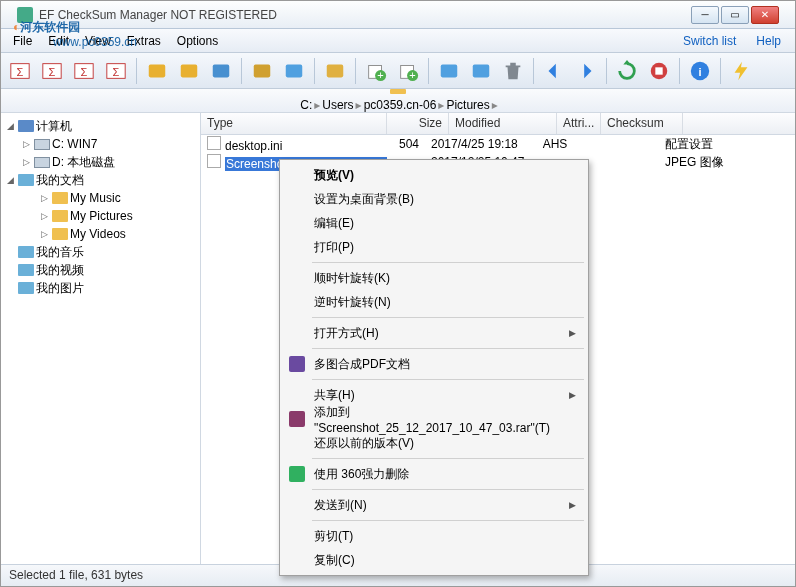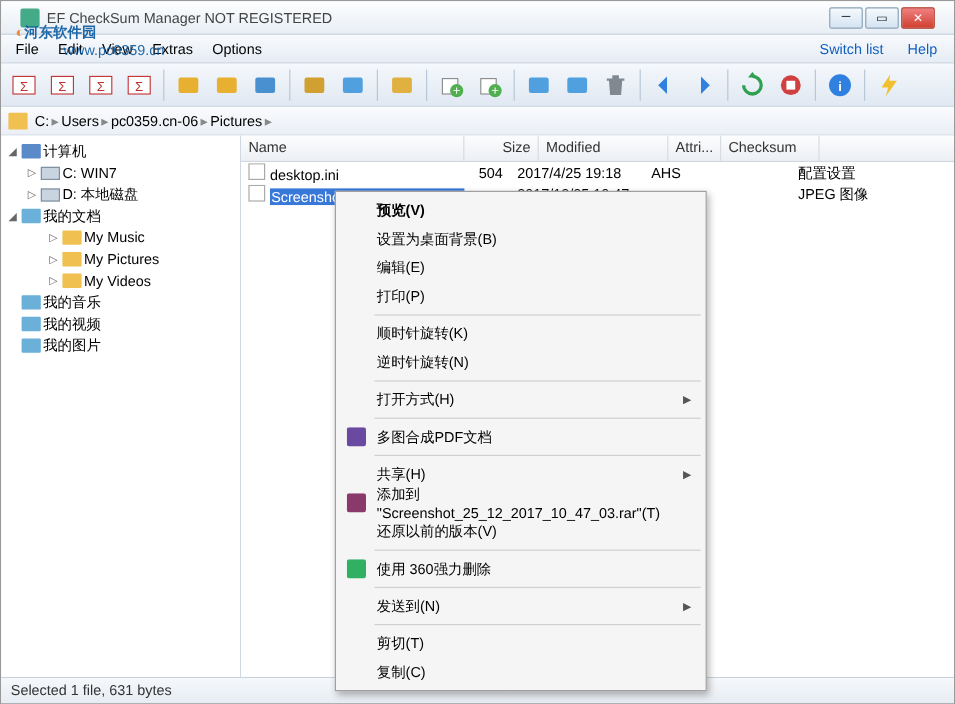--- a/index.html
+++ b/index.html
@@ -25,21 +25,21 @@
 .menubar .spacer { flex: 1; }
 .menubar .link { color: #1060c0; padding: 2px 10px; }
 
 
 .toolbar { height: 36px; background: linear-gradient(#f5f8fc, #e0e8f2); border-bottom: 1px solid #c0ccda; display: flex; align-items: center; padding: 0 4px; gap: 2px; }
 .tb-btn { width: 30px; height: 30px; display: flex; align-items: center; justify-content: center; border-radius: 3px; }
 .tb-sep { width: 1px; height: 26px; background: #b8c7d8; margin: 0 3px; }
 .tb-icon { width: 22px; height: 22px; }
 
 
-.breadcrumb { height: 24px; background: linear-gradient(#fafbfd, #eaeff6); border-bottom: 1px solid #d0d8e2; display: flex; align-items: center; padding: 0 6px; gap: 4px; }
+.breadcrumb { height: 24px; background: linear-gradient(#fafbfd, #eaeff6); border-bottom: 1px solid #d0d8e2; display: flex; align-items: center; padding: 0 6px; gap: 4px; flex-direction: column; }
 .breadcrumb .bc-icon { width: 16px; height: 14px; background: #f0c050; border-radius: 1px; }
 .breadcrumb .crumb { padding: 0 2px; }
 .breadcrumb .sep { color: #888; }
 
 
 .main { display: flex; height: calc(587px - 28px - 24px - 36px - 24px - 22px - 2px); }
 .tree { width: 200px; border-right: 1px solid #d0d8e2; background: #fff; padding: 4px 2px; overflow: auto; }
 .tree-item { display: flex; align-items: center; height: 18px; padding-left: 2px; gap: 2px; }
 .tree-item .expander { width: 11px; height: 11px; font-size: 9px; color: #666; display: inline-flex; align-items: center; justify-content: center; }
 .tree-item.indent1 { padding-left: 18px; }
@@ -285,21 +285,21 @@
       </div>
       <div class="tree-item indent0">
         <span class="expander"></span>
         <span class="folder-ico" style="background: rgb(106, 176, 216);"></span>
         <span> 我的图片</span>
       </div>
     </div>
 
   <div class="filelist">
     <div class="cols" id="cols">
-        <div class="col" style="width: 186px;">Name</div>
+        <div class="col" style="width: 186px;">Type</div>
         <div class="col" style="width: 38px; text-align: right; margin-left: 24px;">Size</div>
         <div class="col" style="width: 108px;">Modified</div>
         <div class="col" style="width: 44px; text-align: center;">Attri...</div>
         <div class="col" style="width: 82px;">Checksum</div>
       </div>
     <div class="rows" id="rows">
         <div class="row">
           <div class="cell name" style="width: 186px;"><span class="ficon"></span><span class="fname">desktop.ini</span></div>
           <div class="cell size" style="width: 38px; text-align: right;">504</div>
           <div class="cell modified" style="width: 108px;">2017/4/25  19:18</div>

